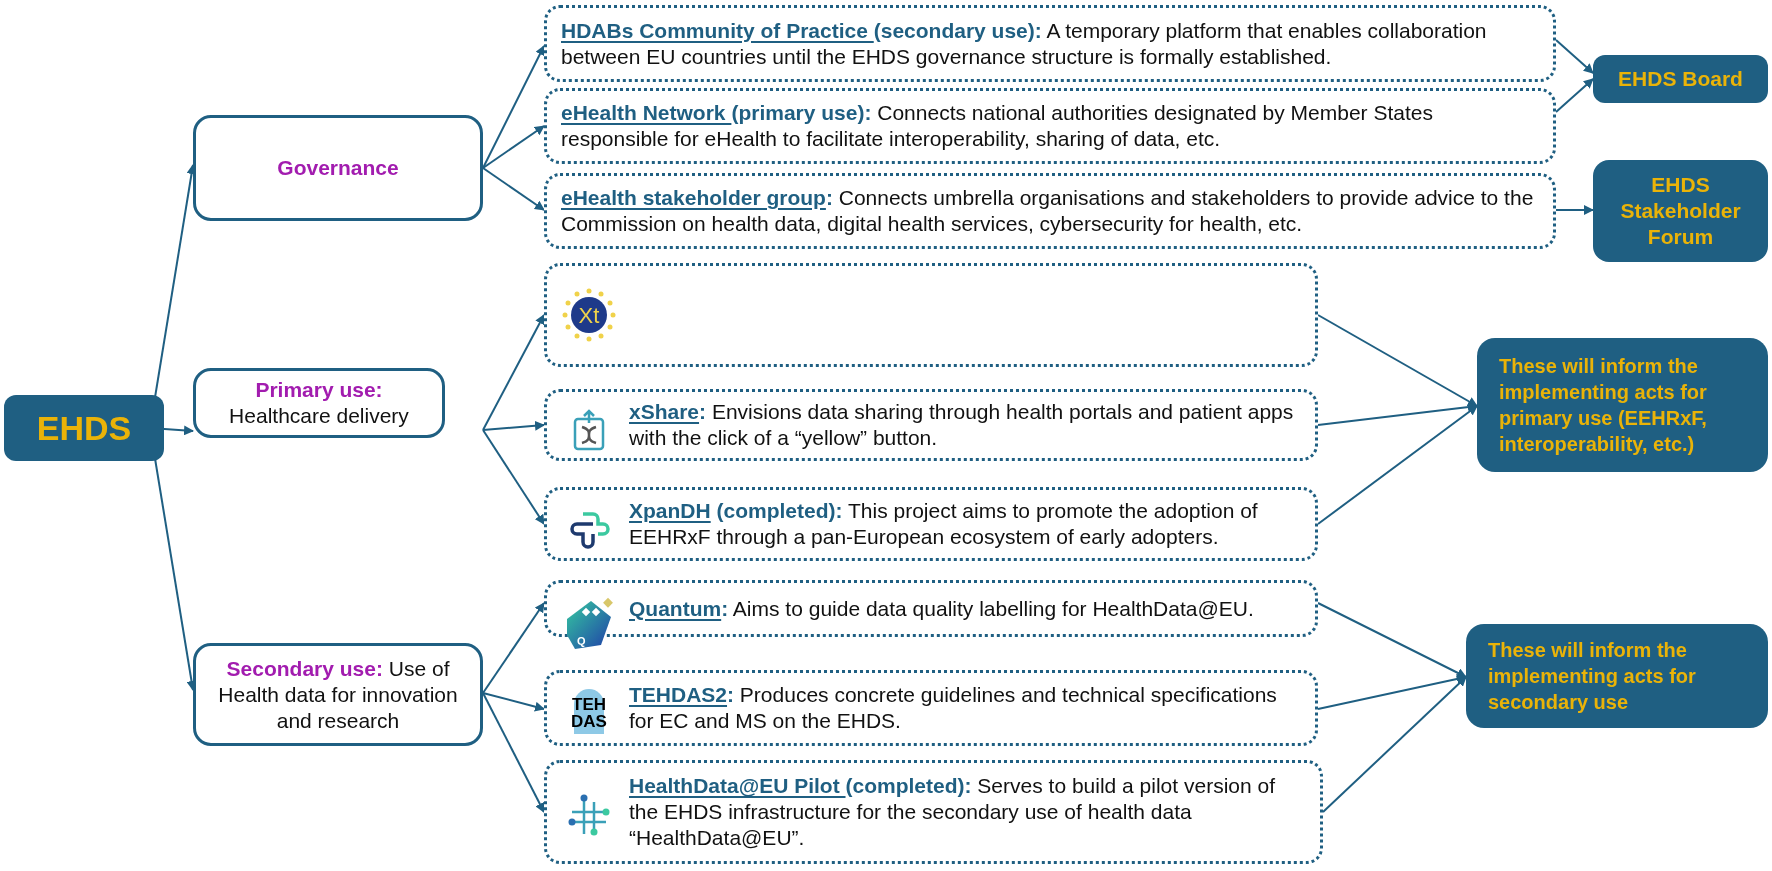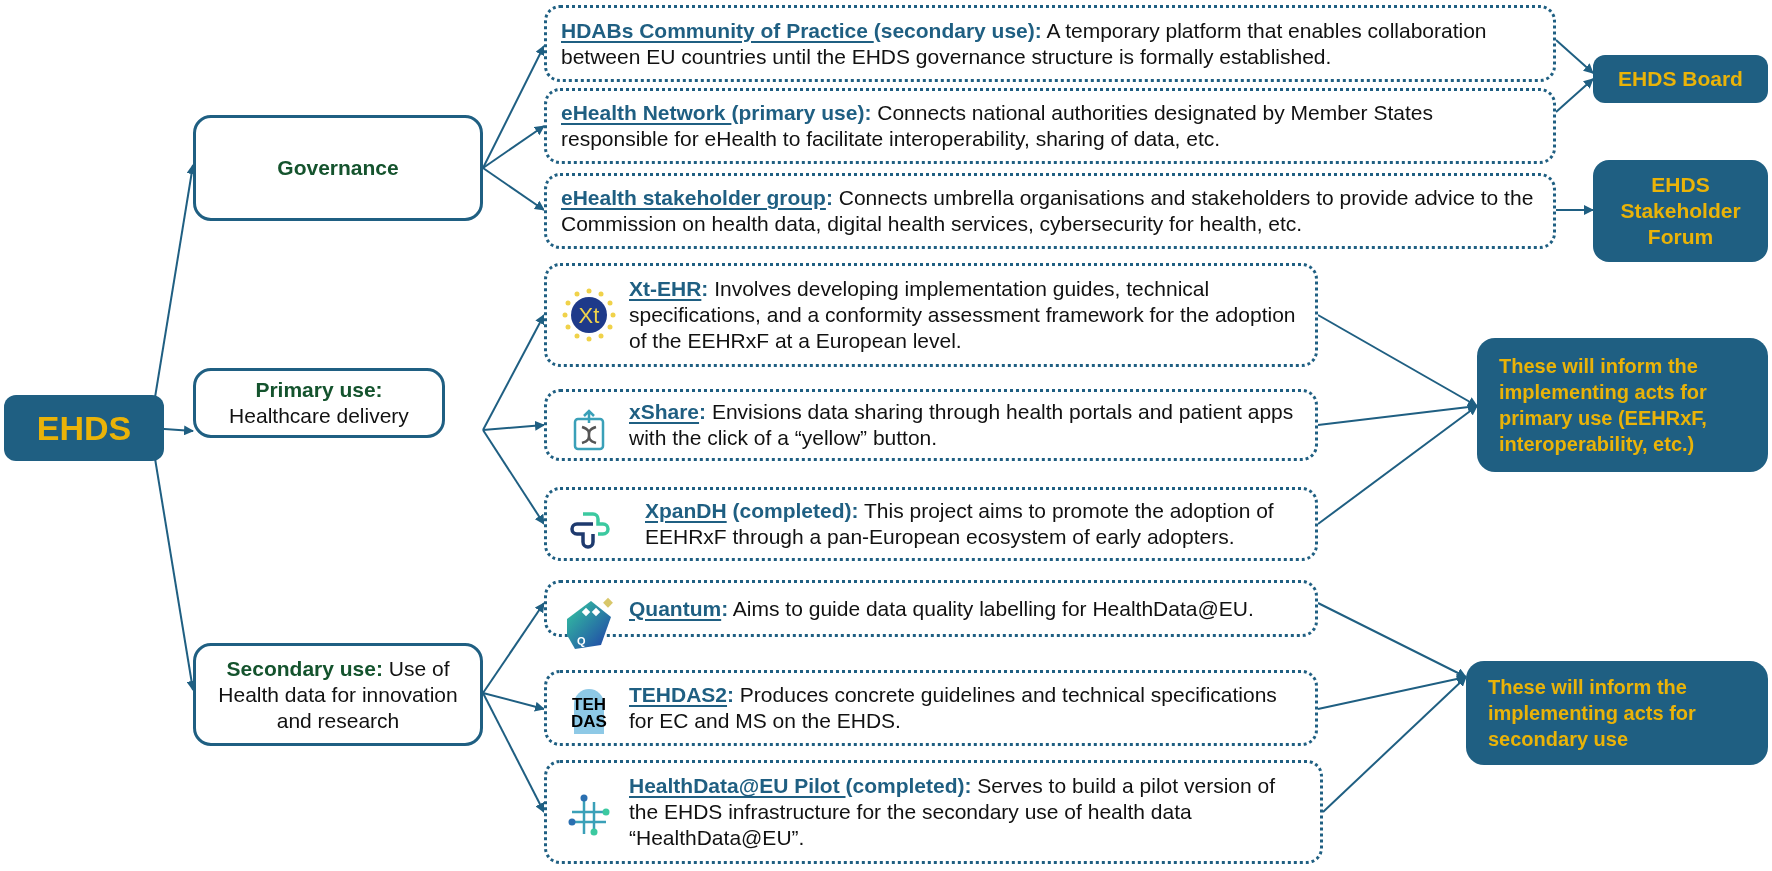--- a/index.html
+++ b/index.html
@@ -1,21 +1,21 @@
 <!DOCTYPE html>
 <html><head>
 <meta charset="utf-8">
 <style>
   html,body{margin:0;padding:0;background:#ffffff;}
   body{width:1772px;height:871px;position:relative;overflow:hidden;font-family:"Liberation Sans",sans-serif;}
   .abs{position:absolute;box-sizing:border-box;}
   svg.links{position:absolute;left:0;top:0;width:1772px;height:871px;pointer-events:none;}
   .solid{background:#1f5f82;color:#eab308;border-radius:12px;font-weight:bold;display:flex;align-items:center;justify-content:center;text-align:center;}
   .cat{border:3px solid #1f5f82;border-radius:18px;background:#fff;display:flex;align-items:center;justify-content:center;text-align:center;font-size:21px;line-height:26px;color:#111;padding:0 12px;}
-  .cat .k{color:#14532d;font-weight:bold;}
+  .cat .k{color:#a21caf;font-weight:bold;}
   .item{border:3px dotted #1f5f82;border-radius:16px;background:#fff;display:flex;align-items:center;font-size:21px;line-height:26px;color:#111;padding:0 14px;}
   .item .t{color:#1f5f82;font-weight:bold;}
   .item .t u{text-underline-offset:3px;}
   .logo{flex:0 0 56px;height:56px;margin-right:12px;display:flex;align-items:flex-end;justify-content:center;}
   .txt{flex:1;}
   .big{font-size:20px;line-height:26px;text-align:left;padding:0 22px;justify-content:flex-start;}
 </style>
 </head>
 <body>
 
@@ -95,33 +95,32 @@
           <circle cx="16" cy="49" r="2.5"></circle>
           <circle cx="7" cy="40" r="2.5"></circle>
           <circle cx="4" cy="28" r="2.5"></circle>
           <circle cx="7" cy="16" r="2.5"></circle>
           <circle cx="16" cy="7" r="2.5"></circle>
         </g>
       <circle cx="28" cy="28" r="18" fill="#1e3a8a"></circle>
       <text x="28" y="36" text-anchor="middle" font-size="22" fill="#f0d24a" font-family="Liberation Sans, sans-serif">Xt</text>
     </svg>
   </div>
-  <div class="txt"><span class="t"><u> Xt-EHR</u><span>:</span></span><span> Involves developing implementation guides, technical specifications, and a conformity assessment framework for the adoption of the EEHRxF at a European level.</span></div>
 </div>
 <div class="abs item" style="left:544px;top:389px;width:774px;height:72px;">
   <div class="logo">
     <svg width="40" height="44" viewBox="0 0 40 44">
       <rect x="6" y="10" width="28" height="30" rx="3" fill="none" stroke="#3aa0b8" stroke-width="2.5"></rect>
       <path d="M20 2 V14 M15 7 L20 2 L25 7" stroke="#3aa0b8" stroke-width="2.5" fill="none"></path>
       <path d="M13 18 C27 22, 13 30, 27 34 M27 18 C13 22, 27 30, 13 34" stroke="#555" stroke-width="2.5" fill="none"></path>
     </svg>
   </div>
   <div class="txt"><span class="t"><u>xShare</u><span>:</span></span><span> Envisions data sharing through health portals and patient apps with the click of a “yellow” button.</span></div>
 </div>
-<div class="abs item" style="left:544px;top:487px;width:774px;height:74px;gap:16px;">
+<div class="abs item" style="left:544px;top:487px;width:774px;height:74px;">
   <div class="logo">
     <svg width="44" height="44" viewBox="0 0 44 44">
       <path d="M16 6 h10 a5 5 0 0 1 5 5 v5 h5 a5 5 0 0 1 0 10 h-5" stroke="#3cc9a0" stroke-width="3.5" fill="none"></path>
       <path d="M26 16 h-16 a5 5 0 0 0 0 10 h6 v8 a5 5 0 0 0 10 0 v-8" stroke="#1e3a6e" stroke-width="3.5" fill="none"></path>
     </svg>
   </div>
   <div class="txt"><span class="t"><u>XpanDH</u><span> (completed):</span></span><span> This project aims to promote the adoption of EEHRxF through a pan-European ecosystem of early adopters.</span></div>
 </div>
 
 <div class="abs item" style="left:544px;top:580px;width:774px;height:57px;overflow:visible;">
@@ -172,15 +171,15 @@
 
 <div class="abs solid" style="left:1593px;top:55px;width:175px;height:48px;font-size:21px;">
   <span>EHDS Board</span>
 </div>
 <div class="abs solid" style="left:1593px;top:160px;width:175px;height:102px;font-size:21px;line-height:26px;padding:0 18px;border-radius:16px;">
   <span>EHDS Stakeholder Forum</span>
 </div>
 <div class="abs solid big" style="left:1477px;top:338px;width:291px;height:134px;border-radius:18px;">
   <span>These will inform the implementing acts for primary use (EEHRxF, interoperability, etc.)</span>
 </div>
-<div class="abs solid big" style="left:1466px;top:624px;width:302px;height:104px;border-radius:18px;margin-top:37px;">
+<div class="abs solid big" style="left:1466px;top:624px;width:302px;height:104px;border-radius:18px;">
   <span>These will inform the implementing acts for secondary use</span>
 </div>
 
 </body></html>

